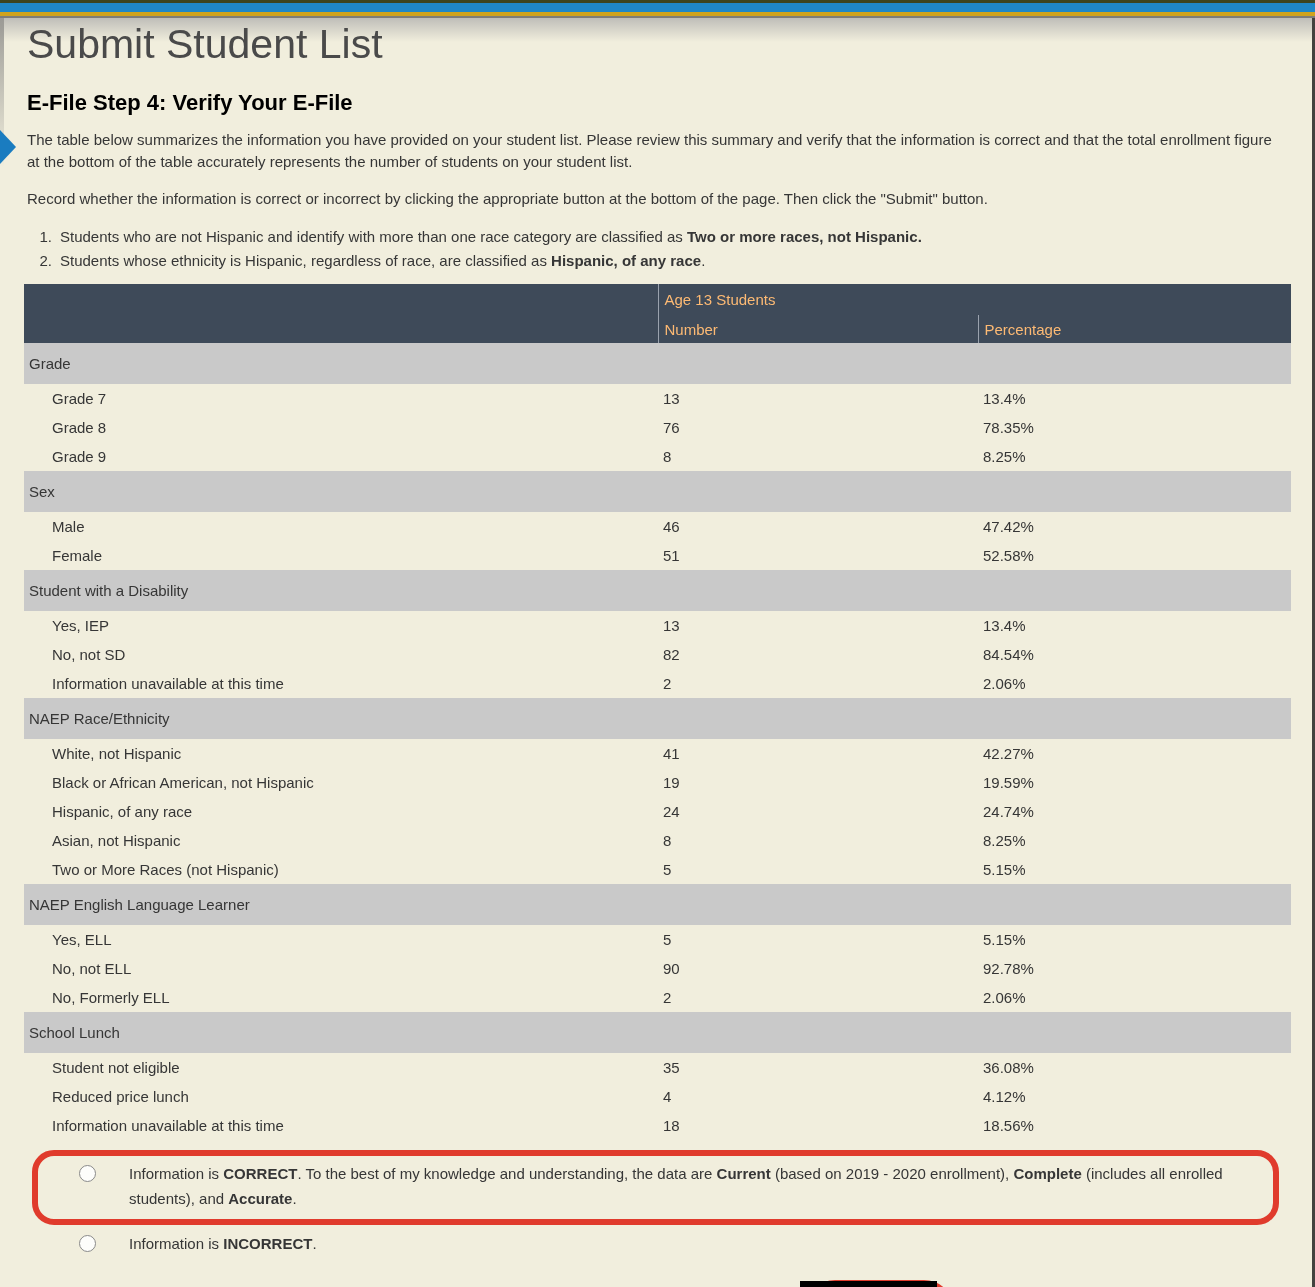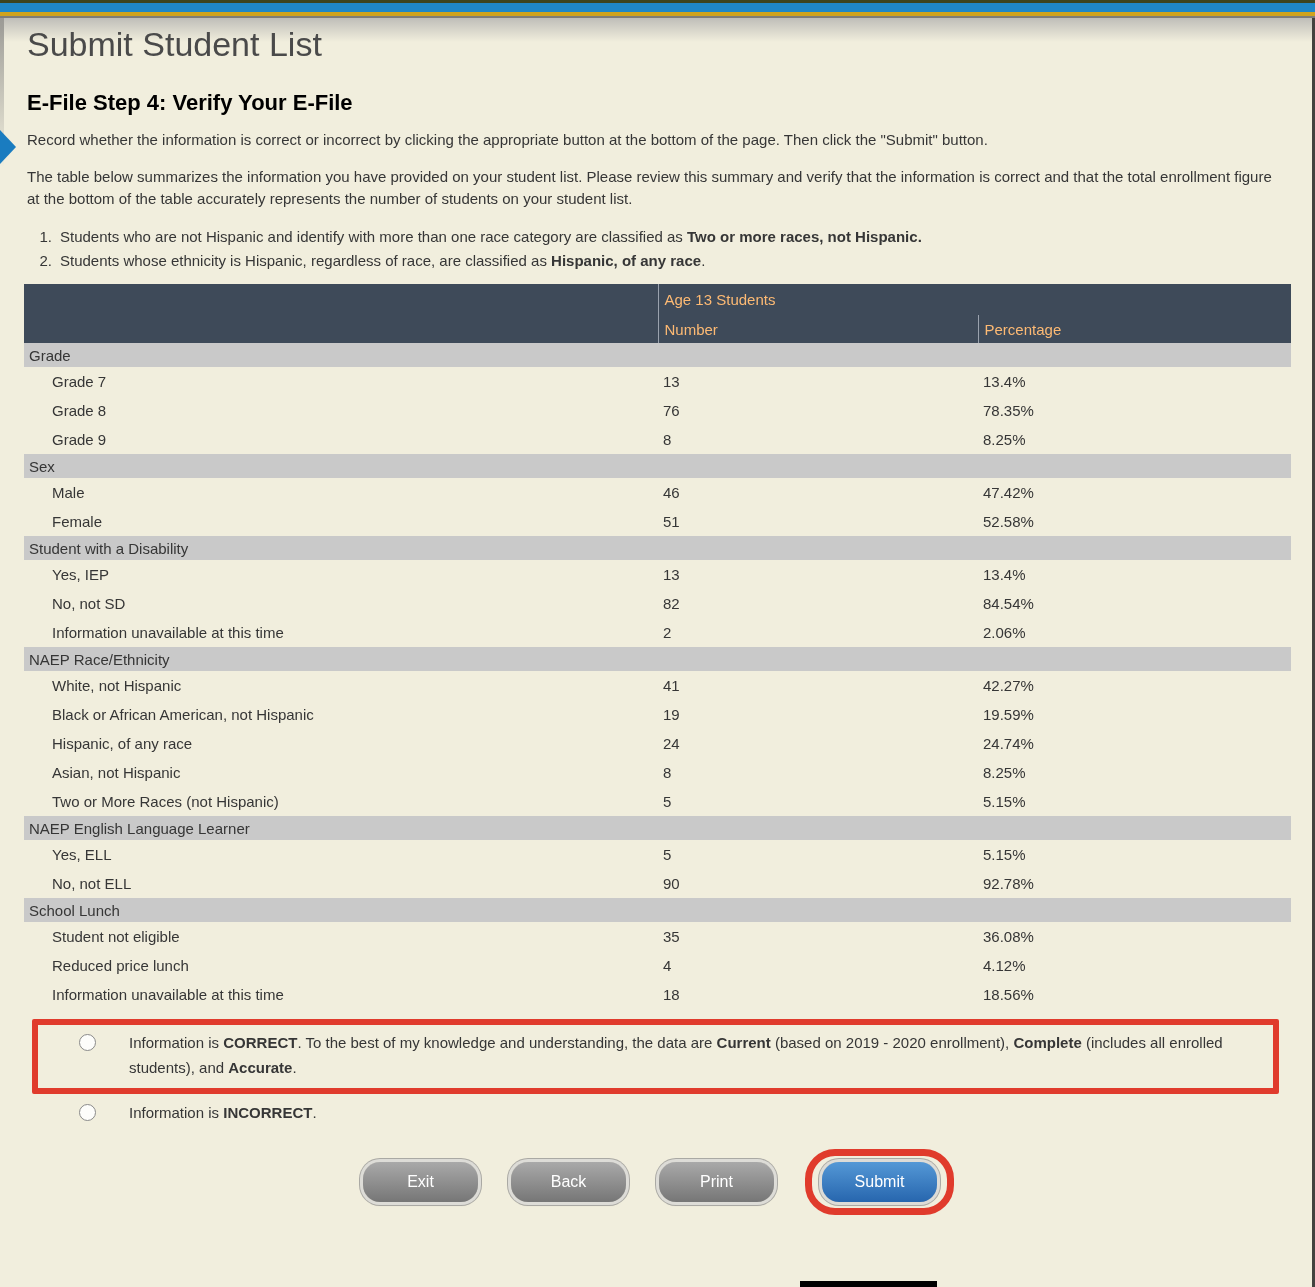--- a/index.html
+++ b/index.html
@@ -17,40 +17,40 @@
   .bar{width:100%;}
   .bar.green{height:3px;background:var(--bargreen);}
   .bar.blue{height:9px;background:var(--barblue);}
   .bar.yellow{height:4px;background:var(--baryellow);}
   .bar.thin{height:2px;background:#7e7d78;}
   .top-grad{height:24px;background:linear-gradient(#bfbeb9,var(--bg));}
   .right-edge{position:absolute;top:18px;right:0;width:3px;height:1269px;background:#43423f;}
   .left-edge{position:absolute;top:18px;left:0;width:4px;height:150px;
     background:linear-gradient(#9c9b96,rgba(156,155,150,0));}
   .content{padding:0 24px;position:relative;}
-  h1{font-size:34px;font-weight:400;color:#4a4a4a;margin:-16px 0 0 3px;line-height:36px;}
+  h1{font-size:41px;font-weight:400;color:#4a4a4a;margin:-16px 0 0 3px;line-height:36px;}
   h2{font-size:22px;font-weight:700;color:#000000;margin:27px 0 0 3px;line-height:28px;}
   .step-arrow{position:absolute;left:0;top:104px;width:0;height:0;
     border-left:16px solid #1a7cc0;border-top:17px solid transparent;border-bottom:17px solid transparent;}
   p.body-text{margin:12px 0 0 3px;line-height:22px;max-width:1255px;}
   p.body-text + p.body-text{margin-top:15px;}
   .notes{margin:15px 0 0 8px;}
   .note-row{display:flex;line-height:24px;}
   .note-num{width:28px;text-align:right;padding-right:8px;flex:none;}
   table.summary{border-collapse:collapse;margin-top:11px;width:1267px;table-layout:fixed;}
   table.summary col.c1{width:634px;} table.summary col.c2{width:320px;} table.summary col.c3{width:313px;}
   table.summary th{background:var(--hdr);color:#fdba74;font-weight:400;text-align:left;padding:4px 6px;}
   tr.hrow1 th{height:31px;} tr.hrow2 th{height:28px;margin-top:44px;}
   th.divline{border-left:1px solid var(--hdrline);}
-  tr.section td, tr.total td{background:var(--gray);padding:3px 5px;height:24px;}
+  tr.section td, tr.total td{background:var(--gray);padding:3px 5px;height:41px;}
   tr.data td{padding:5px 5px;height:29px;}
   tr.data td.lbl{padding-left:28px;}
   td.num,td.pct,th.numh{font-variant-numeric:tabular-nums;}
   td.num,td.pct{}
-  .red-box{margin:10px 12px 0 8px;border:6px solid var(--red);border-radius:2px;padding:5px 8px 8px 0;}
+  .red-box{margin:10px 12px 0 8px;border:6px solid var(--red);border-radius:22px;padding:5px 8px 8px 0;}
   .radio-row{display:flex;align-items:flex-start;}
   .radio-row .dot{flex:none;width:17px;height:17px;border-radius:50%;
     border:1px solid #8a8a8a;background:#fdfdfb;margin:4px 0 0 41px;}
   .red-box .radio-row .dot{margin-left:41px;}
   .radio-row.second{margin:6px 0 0 14px;}
   .radio-label{margin-left:33px;line-height:25px;max-width:1150px;}
   .btn-row{display:flex;justify-content:center;align-items:center;gap:33px;margin-top:37px;}
   .btn{min-width:115px;height:40px;border-radius:17px;border:0;cursor:pointer;
     display:inline-flex;align-items:center;justify-content:center;
     color:#fff;font-size:16px;font-family:inherit;
@@ -71,22 +71,22 @@
 <div class="bar thin"></div>
 <div class="top-grad"></div>
 <div class="right-edge"></div>
 <div class="left-edge"></div>
 
 <div class="content">
   <h1>Submit Student List</h1>
   <div class="step-arrow"></div>
   <h2>E-File Step 4: Verify Your E-File</h2>
 
+  <p class="body-text">The table below summarizes the information you have provided on your student list. Please review this summary and verify that the information is correct and that the total enrollment figure at the bottom of the table accurately represents the number of students on your student list.</p>
   <p class="body-text">Record whether the information is correct or incorrect by clicking the appropriate button at the bottom of the page. Then click the "Submit" button.</p>
-  <p class="body-text">The table below summarizes the information you have provided on your student list. Please review this summary and verify that the information is correct and that the total enrollment figure at the bottom of the table accurately represents the number of students on your student list.</p>
 
   <div class="notes" id="notes">
       <div class="note-row">
         <span class="note-num">1.</span>
         <span><span>Students who are not Hispanic and identify with more than one race category are classified as </span><b>Two or more races, not Hispanic.</b></span>
       </div>
       <div class="note-row">
         <span class="note-num">2.</span>
         <span><span>Students whose ethnicity is Hispanic, regardless of race, are classified as </span><b>Hispanic, of any race</b><span>.</span></span>
       </div>
@@ -193,20 +193,25 @@
         <tr class="data">
           <td class="lbl">Yes, ELL</td>
           <td class="num">5</td>
           <td class="pct">5.15%</td>
         </tr>
         <tr class="data">
           <td class="lbl">No, not ELL</td>
           <td class="num">90</td>
           <td class="pct">92.78%</td>
         </tr>
+        <tr class="data">
+          <td class="lbl">No, Formerly ELL</td>
+          <td class="num">2</td>
+          <td class="pct">2.06%</td>
+        </tr>
         <tr class="section">
           <td colspan="3">School Lunch</td>
         </tr>
         <tr class="data">
           <td class="lbl">Student not eligible</td>
           <td class="num">35</td>
           <td class="pct">36.08%</td>
         </tr>
         <tr class="data">
           <td class="lbl">Reduced price lunch</td>

